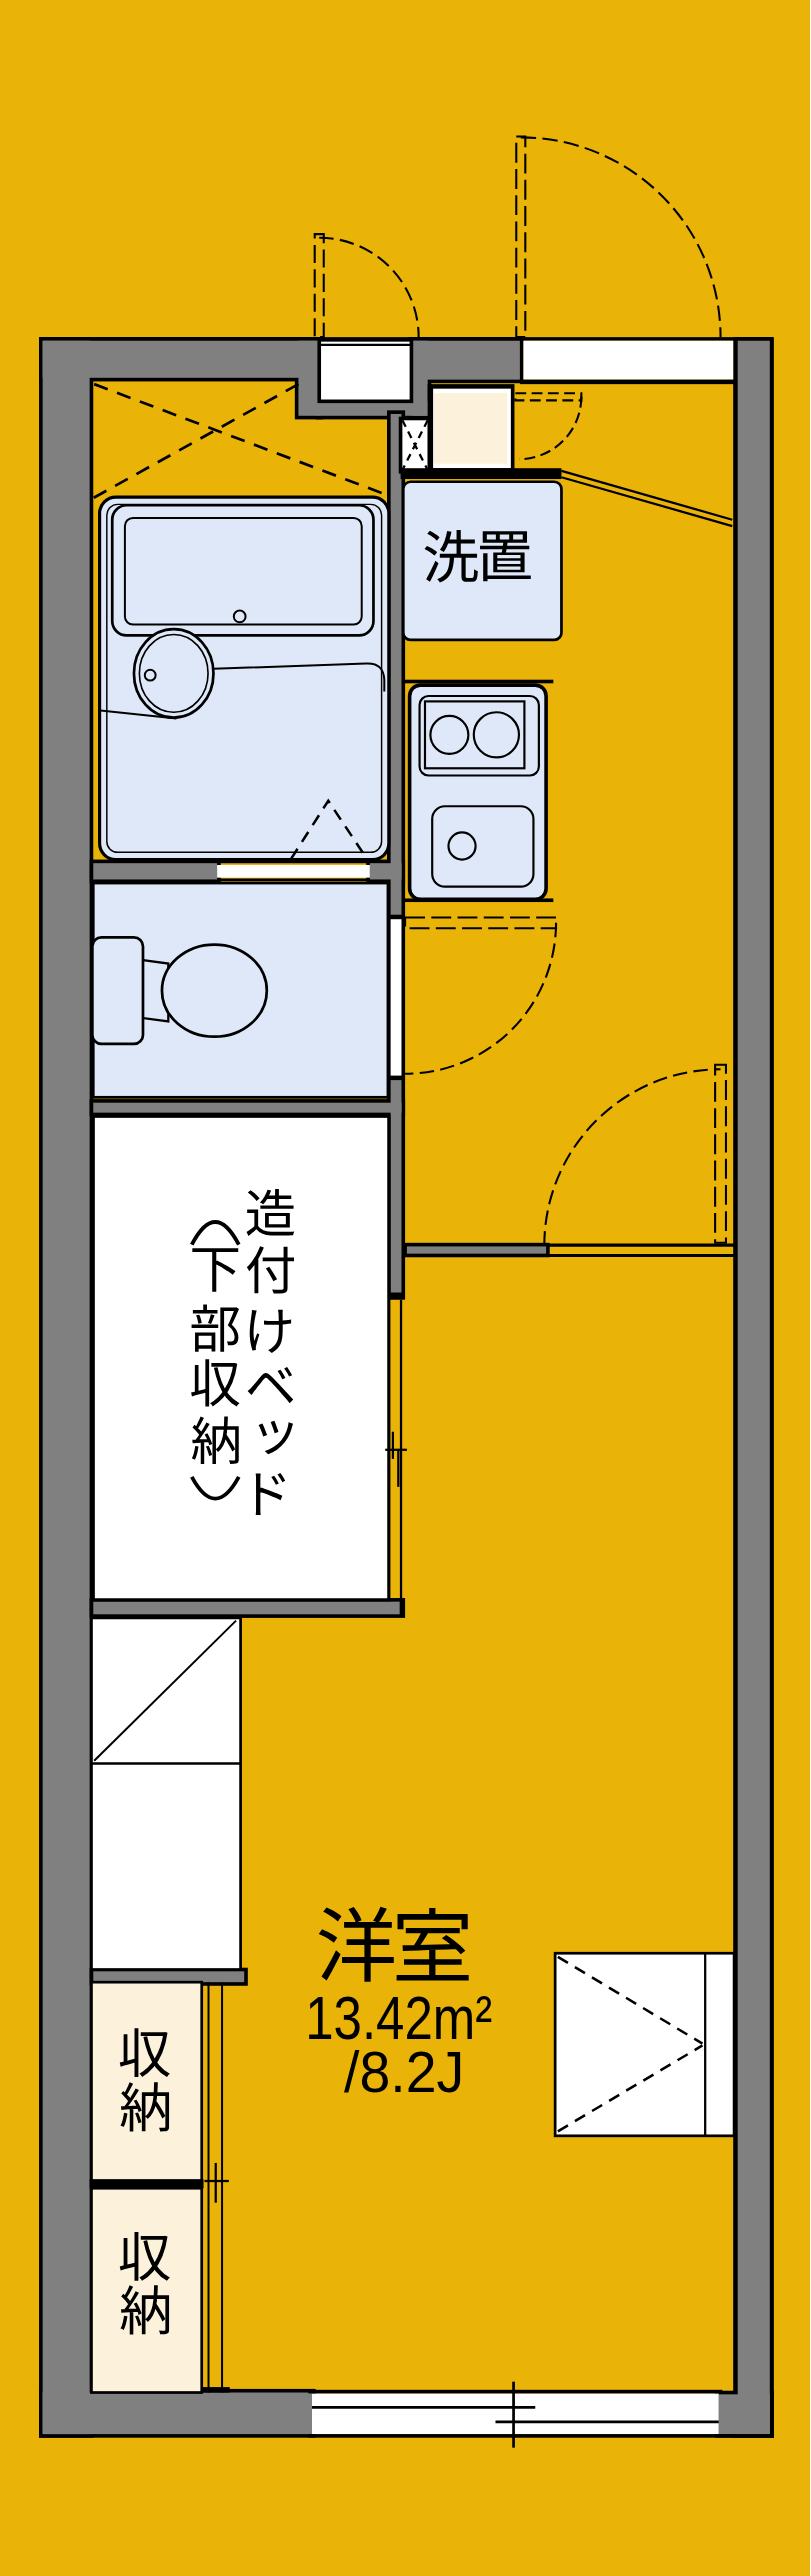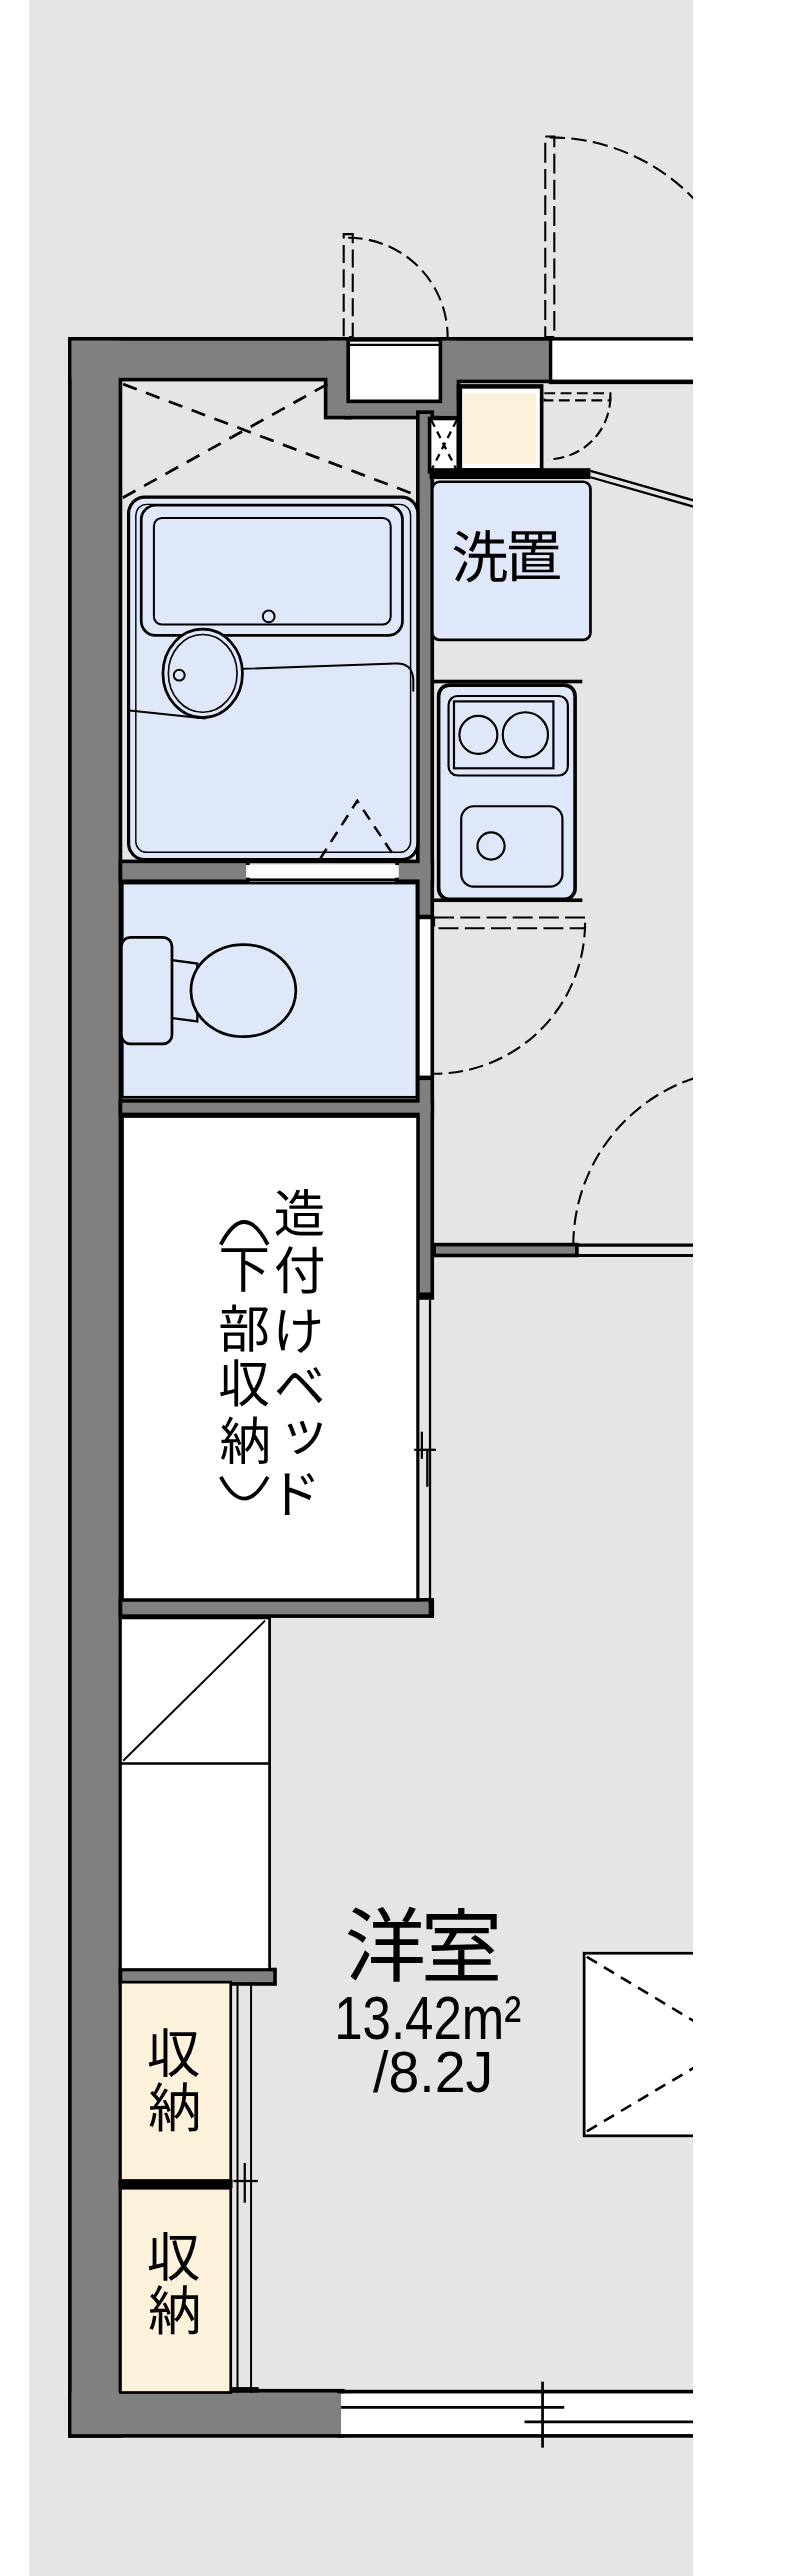--- a/index.html
+++ b/index.html
@@ -1,16 +1,16 @@
 <!DOCTYPE html>
 <html style="font-size:14.5px"><head>
 <meta charset="utf-8">
 <style>
 html,body{margin:0;padding:0;background:#ffffff;}
-#plan{position:relative;width:664px;height:2576px;background:#e5e5e5;overflow:hidden;font-family:"Liberation Sans",sans-serif;margin-left:29px;}
+#plan{position:relative;width:810px;height:2576px;background:#eab308;overflow:hidden;font-family:"Liberation Sans",sans-serif;}
 </style>
 </head>
 <body>
 
 <div id="plan">
 <svg width="812" height="2576" viewBox="0 0 898 2850">
 
 <g>
 <rect x="43" y="373" width="60" height="2324" fill="#000000"></rect>
 <rect x="43" y="373" width="314" height="49" fill="#000000"></rect>

